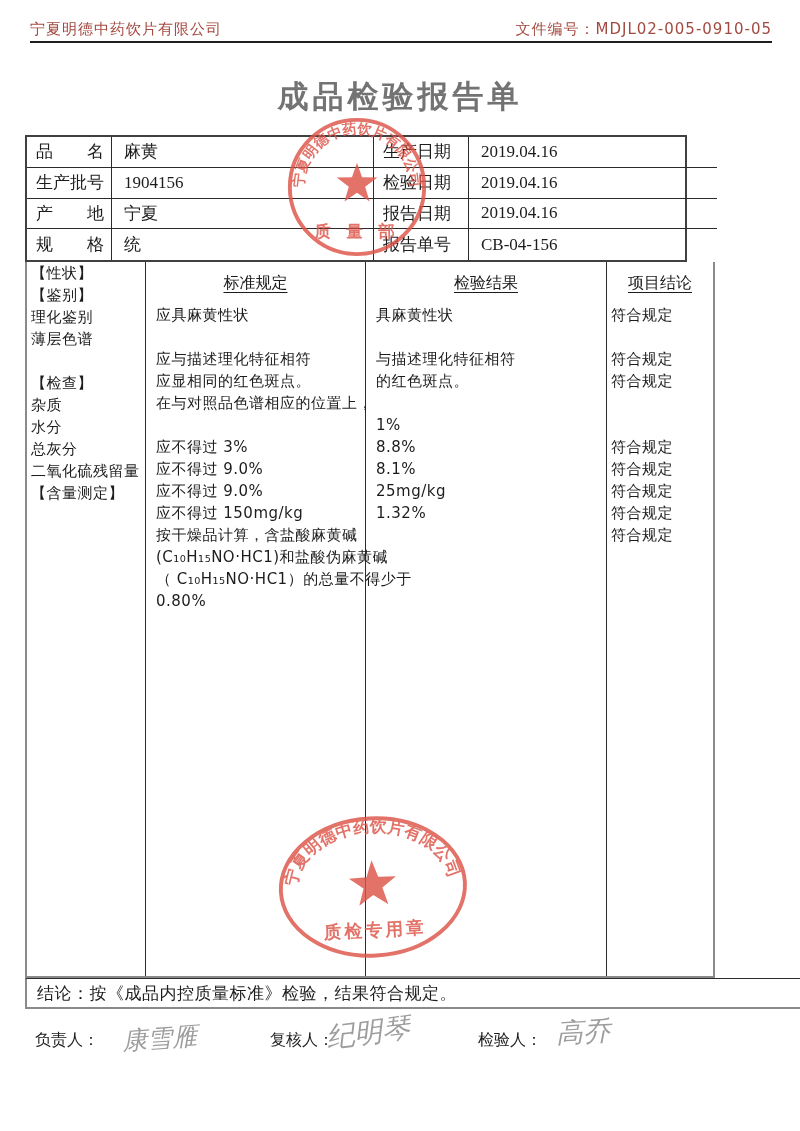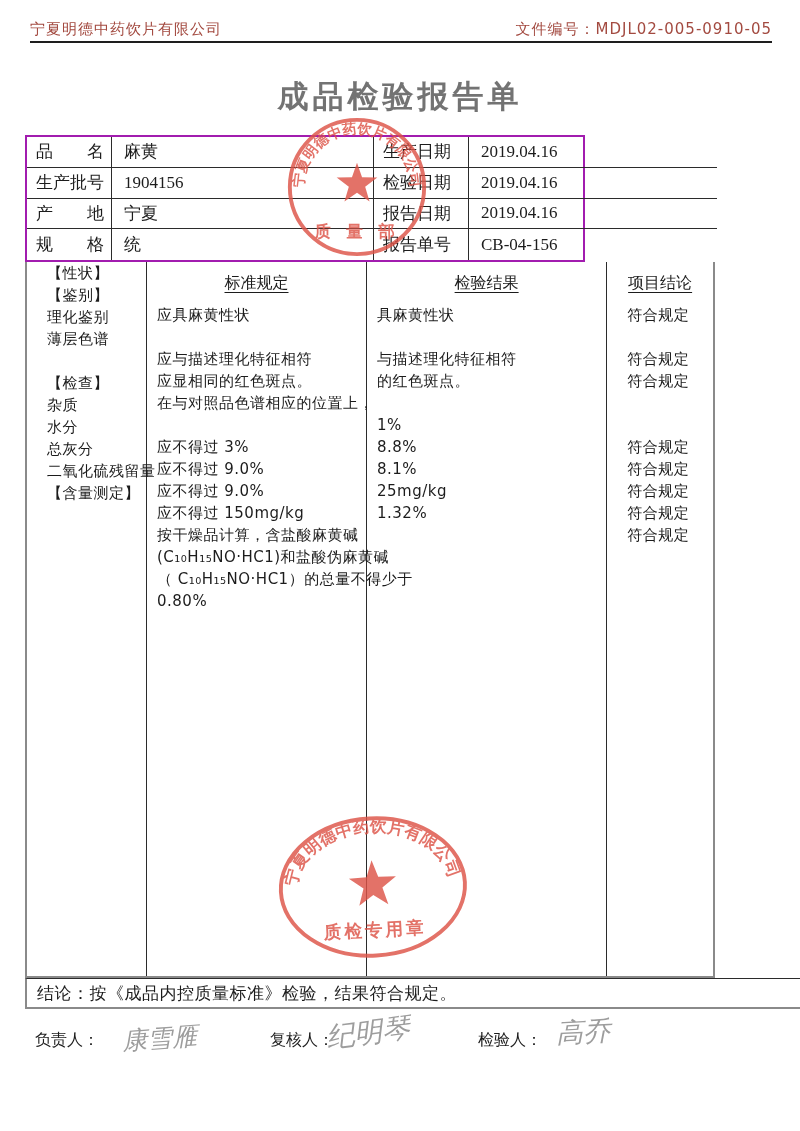--- a/index.html
+++ b/index.html
@@ -20,22 +20,22 @@
 
   
   .title{
     position:absolute;left:0;top:76px;width:800px;text-align:center;
     font-size:31px;font-weight:bold;letter-spacing:4px;color:#737373;
     font-family:"DejaVu Serif","DejaVu Sans",serif;
   }
 
   
   .info-table{
-    position:absolute;left:25px;top:135px;width:560px;height:127px;
-    border:2px solid #a21caf;box-sizing:border-box;
+    position:absolute;left:25px;top:135px;width:662px;height:127px;
+    border:2px solid #404040;box-sizing:border-box;
     display:grid;grid-template-columns:85px 262px 95px 248px;
     grid-template-rows:repeat(4,1fr);
     font-size:17px;
   }
   .info-cell{
     border-right:1px solid #2b2b2b;border-bottom:1px solid #2b2b2b;
     display:flex;align-items:center;padding-left:9px;white-space:nowrap;
     overflow:visible;
   }
   .info-cell.last-col{border-right:none;}
@@ -54,21 +54,21 @@
   .col-std{width:220px;}
   .col-result{width:243px;}
   .col-verdict{width:107px;}
   .insp-head{
     height:42px;display:flex;align-items:center;justify-content:center;
     font-size:16px;
   }
   .insp-head span{text-decoration:underline;text-underline-offset:4px;}
   .insp-line{
     height:22px;line-height:22px;white-space:nowrap;overflow:visible;
-    padding-left:20px;letter-spacing:0.5px;
+    padding-left:4px;letter-spacing:0.5px;
   }
   .col-std .insp-line,.col-result .insp-line{padding-left:10px;}
 
   
   .conclusion{
     position:absolute;left:25px;top:978px;width:795px;height:31px;
     box-sizing:border-box;border:2px solid #8a8a8a;border-top:1px solid #2b2b2b;
     display:flex;align-items:center;padding-left:10px;font-size:17px;
     letter-spacing:0.5px;
   }

